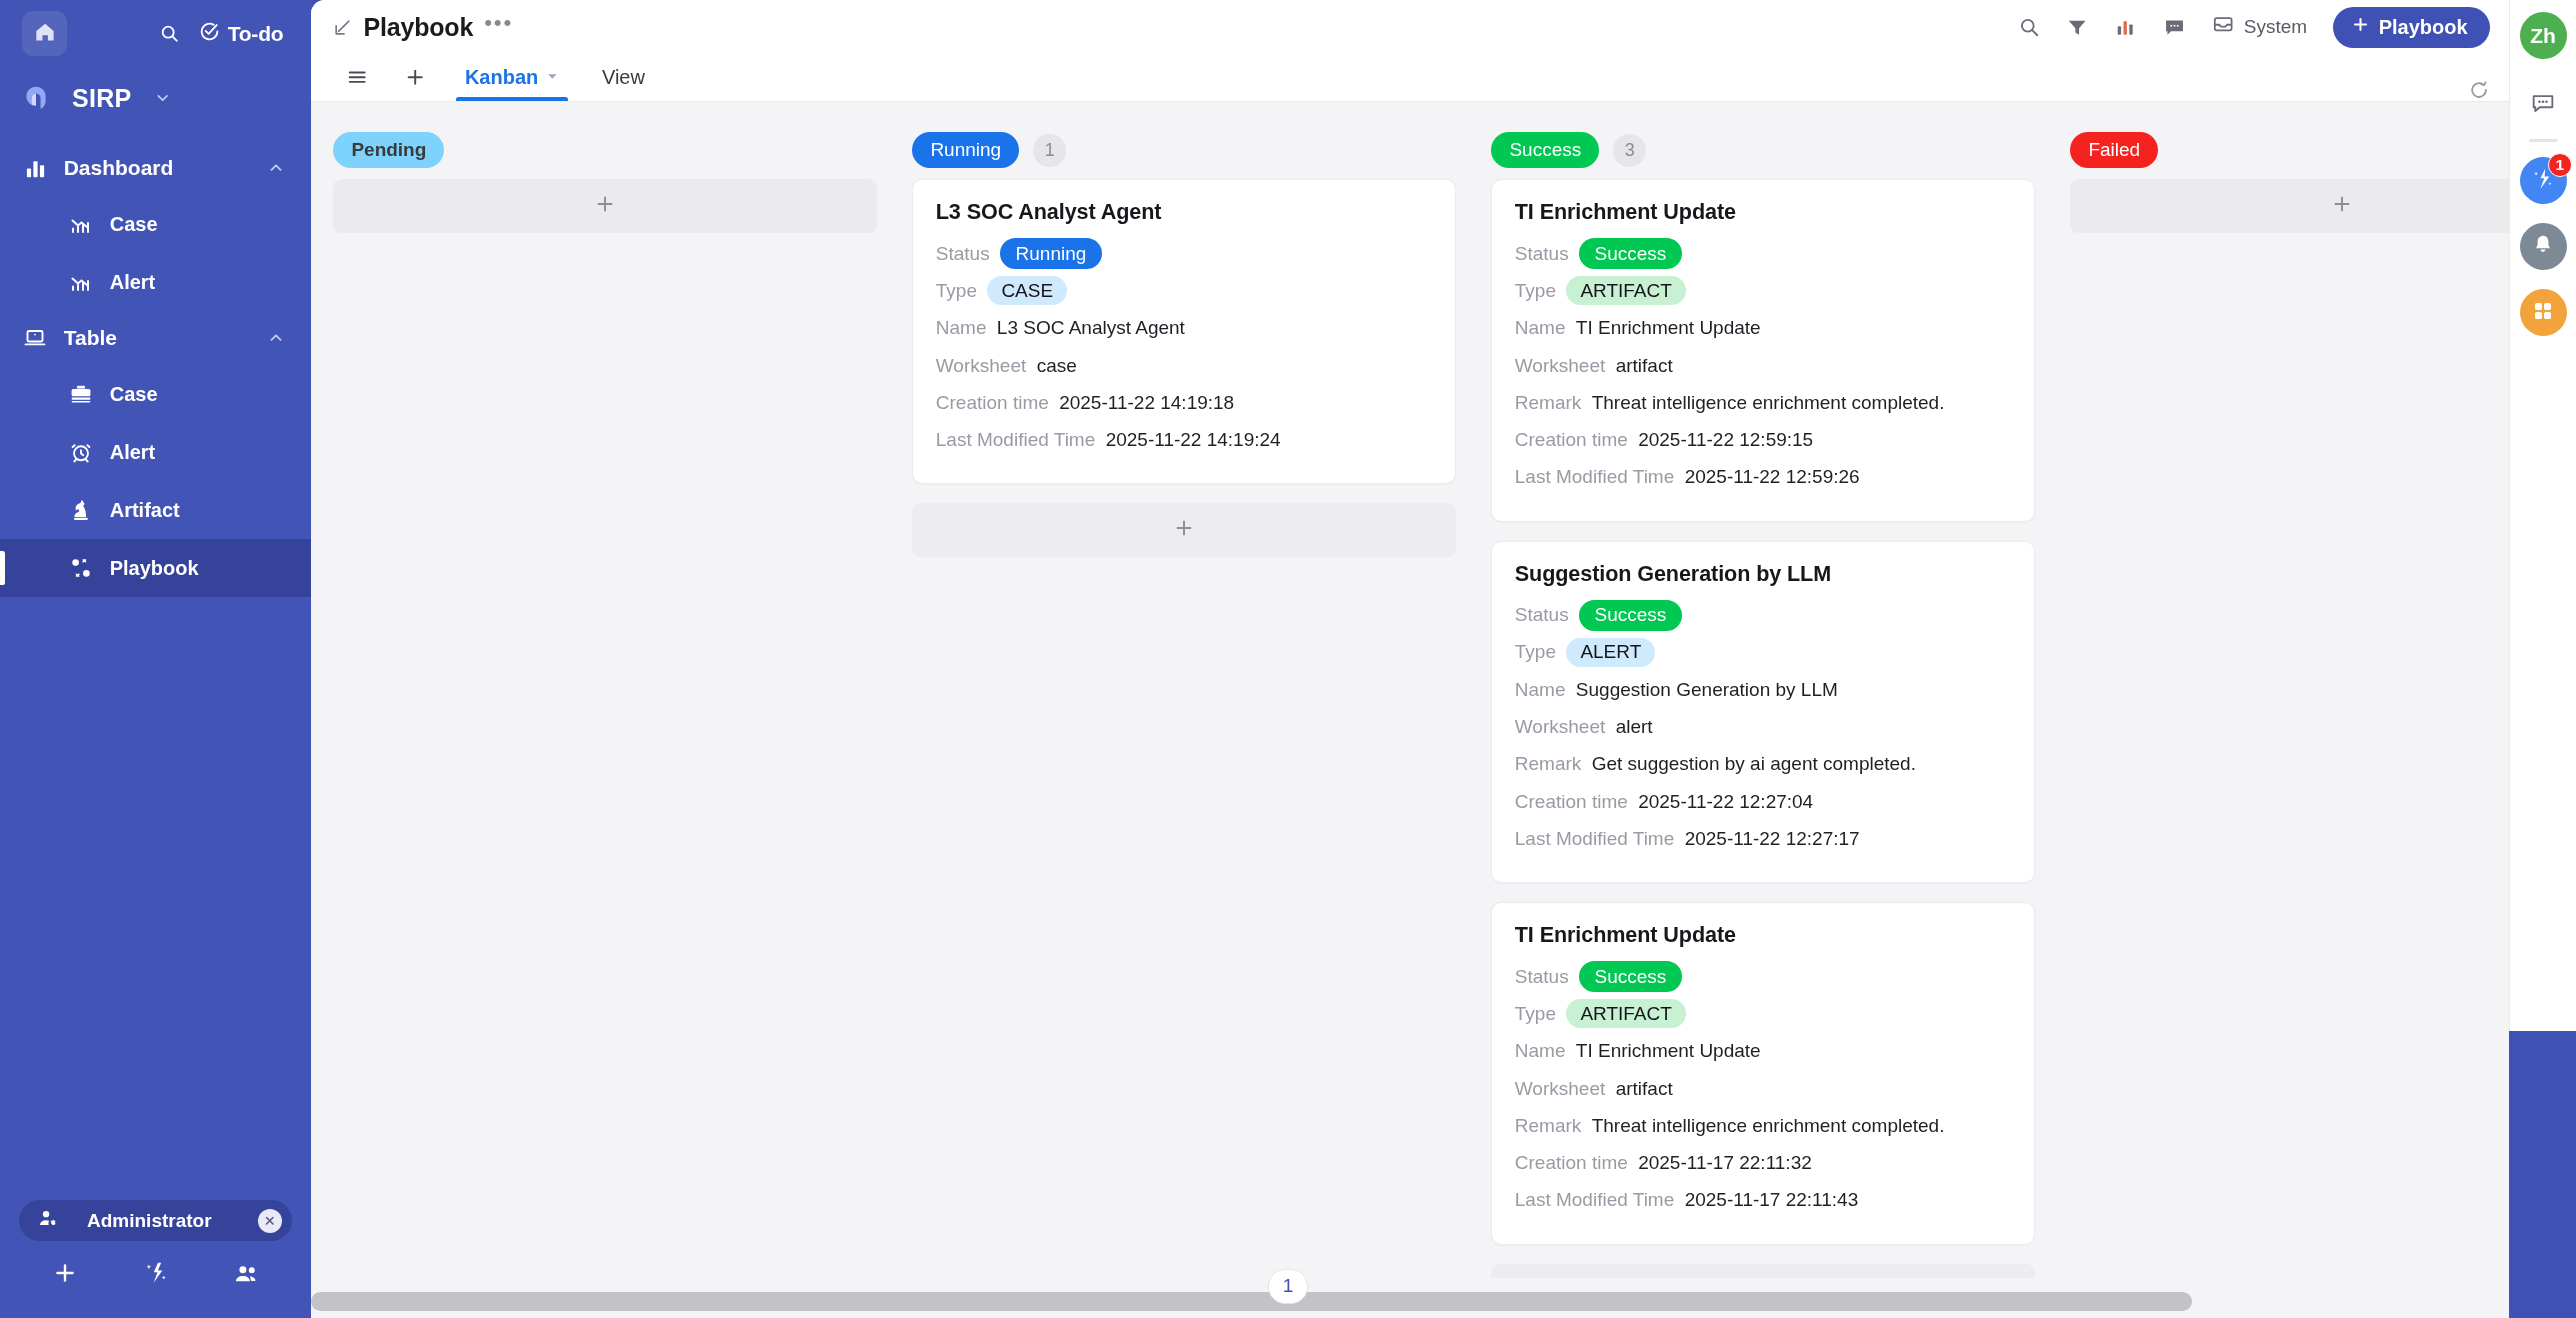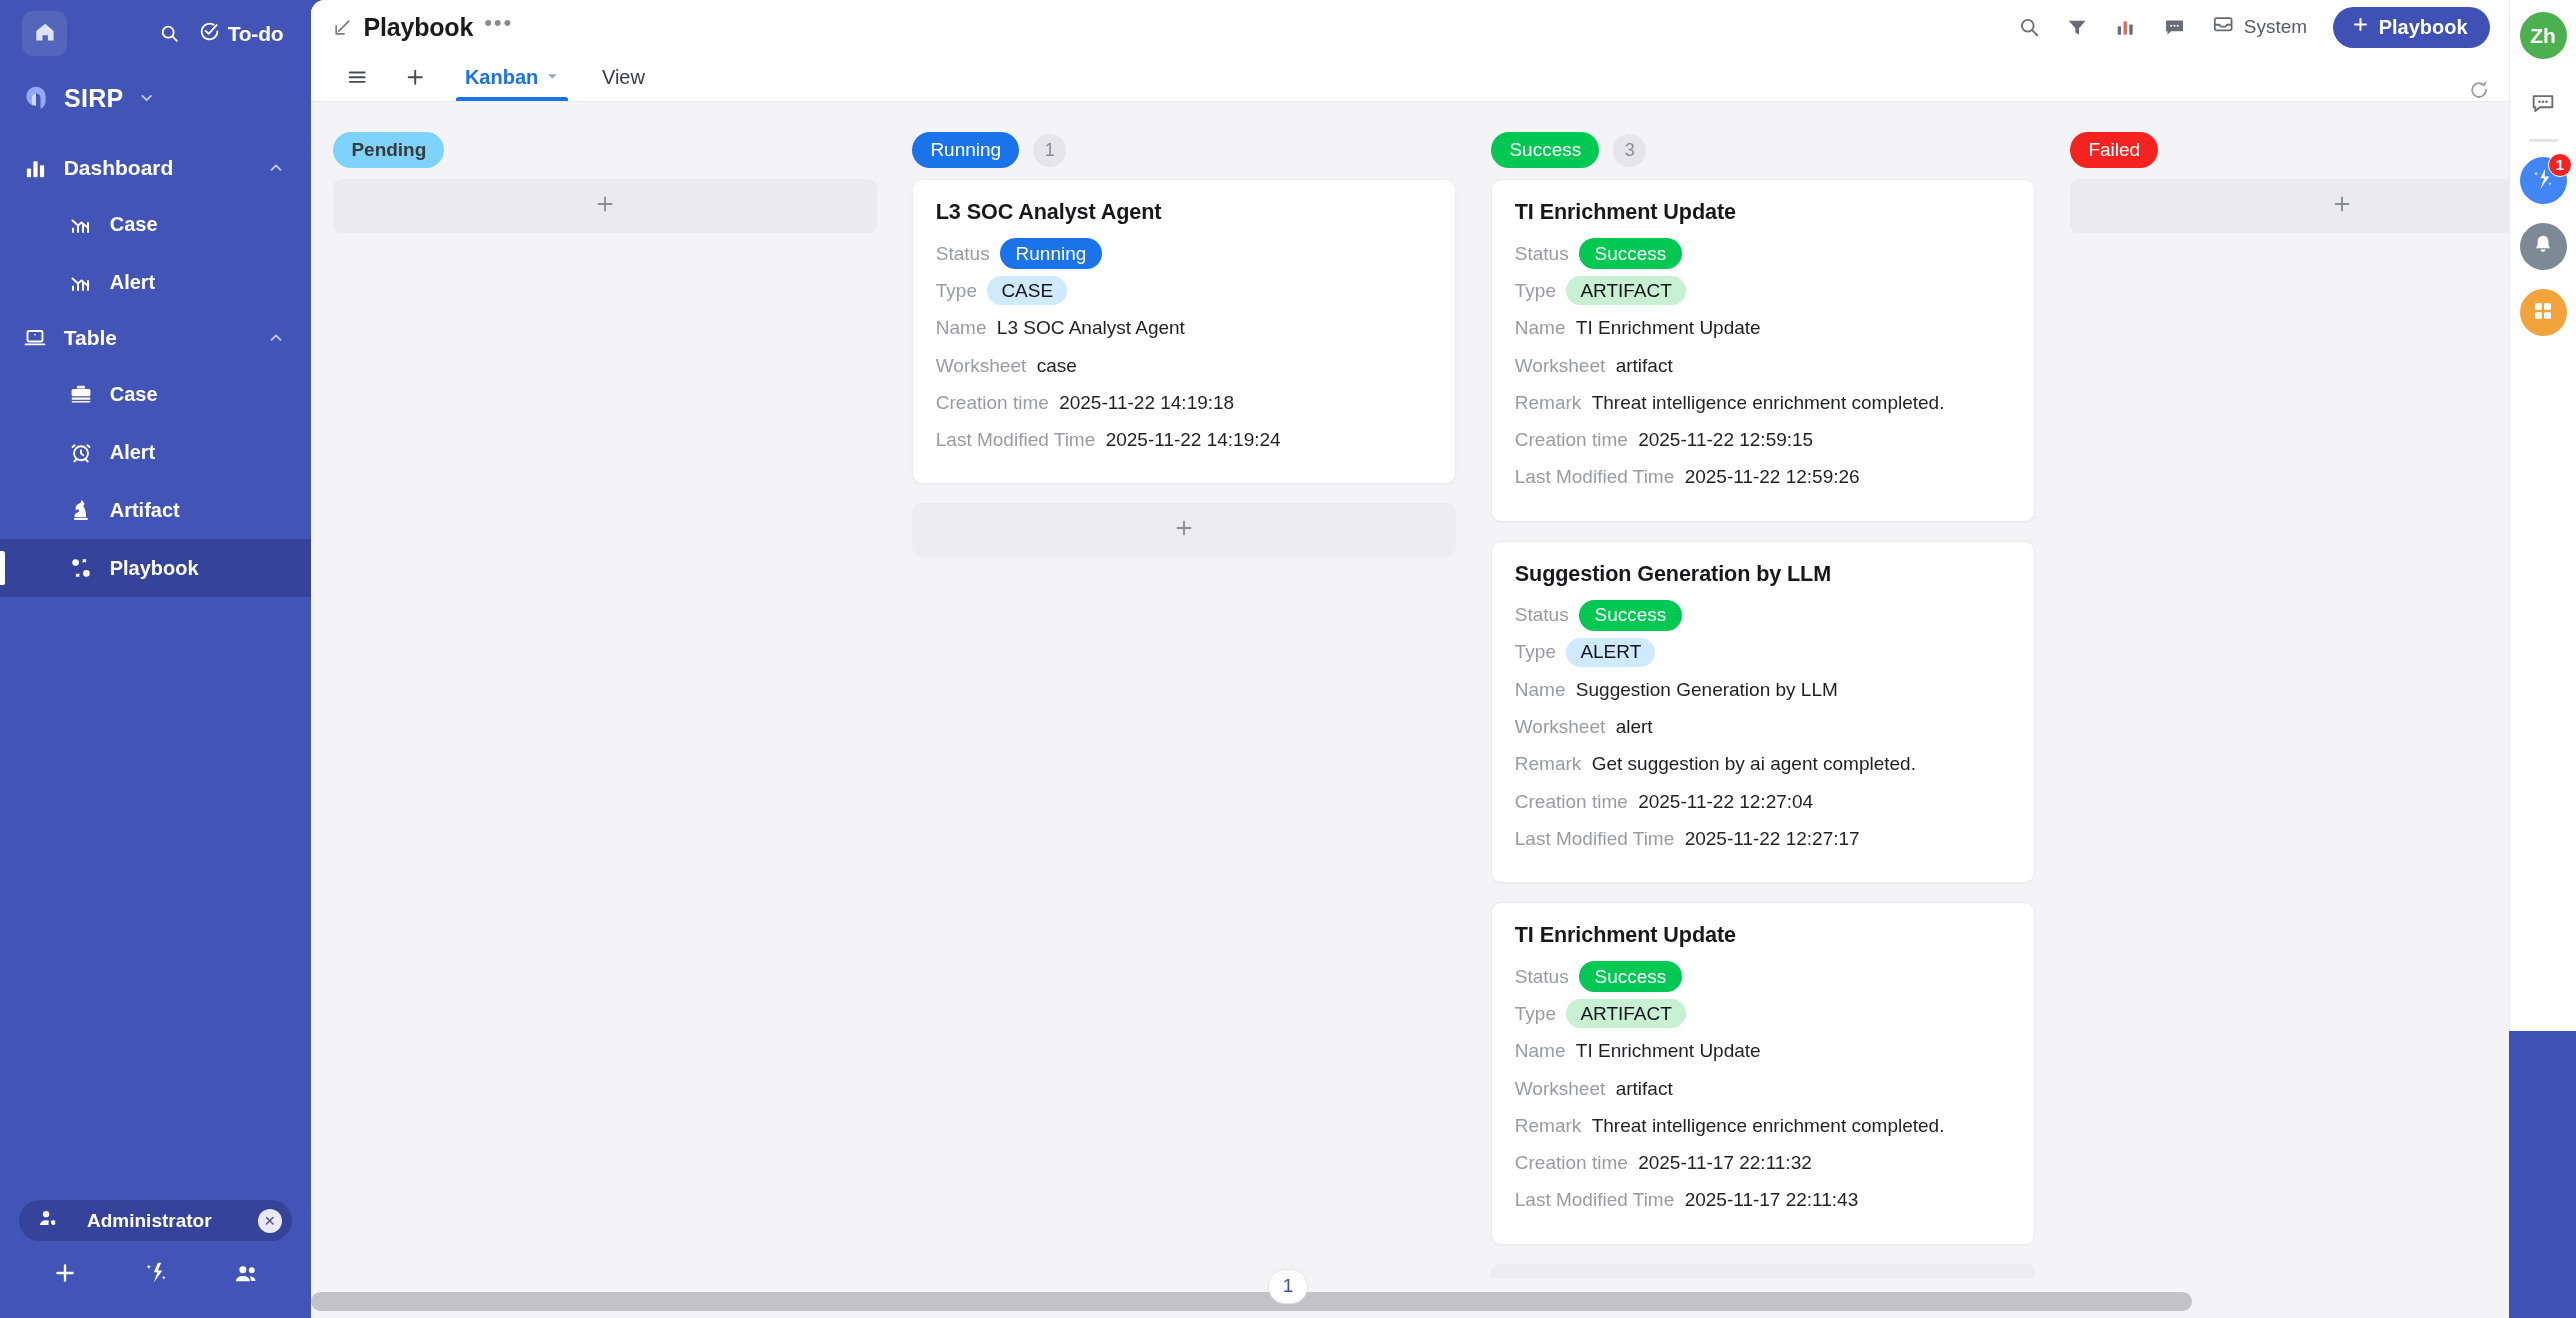--- a/index.html
+++ b/index.html
@@ -20,21 +20,21 @@
   }
   .sb-top {
     height: 67px; display: flex; align-items: center; padding: 0 22.4px; gap: 12px;
   }
   .home-btn {
     width: 45px; height: 45px; border-radius: 11.2px; background: rgba(255,255,255,0.10);
     display:flex; align-items:center; justify-content:center; flex:0 0 45px;
   }
   .sb-top-right { margin-left:auto; display:flex; align-items:center; gap: 19px; padding-right: 5.2px;}
   .todo-wrap { display:flex; align-items:center; gap:7.8px; font-size:21px; font-weight:bold; letter-spacing:-0.2px;}
-  .sb-brand { height: 62px; display:flex; align-items:center; padding: 0 21px; gap: 14px;}
+  .sb-brand { height: 62px; display:flex; align-items:center; padding: 0 21px; gap: 22px;}
   .brand-logo { width:29px; height:29px; flex:0 0 29px; display:flex; align-items:center; justify-content:center;}
   .brand-name { font-size: 25px; font-weight: bold; letter-spacing: 0.3px;}
   .chev { opacity: 0.85; display:flex; align-items:center;}
 
   .nav { margin-top: 12px; flex: 1 1 auto; overflow: hidden;}
   .nav-group-hdr {
     height: 54px; display: flex; align-items: center; padding: 0 26px 0 21px; gap: 14.7px;
     font-size: 21px; font-weight: bold; cursor: default;
   }
   .nav-group-hdr .gi { width: 28px; flex:0 0 28px; display:flex; align-items:center; justify-content:center;}

